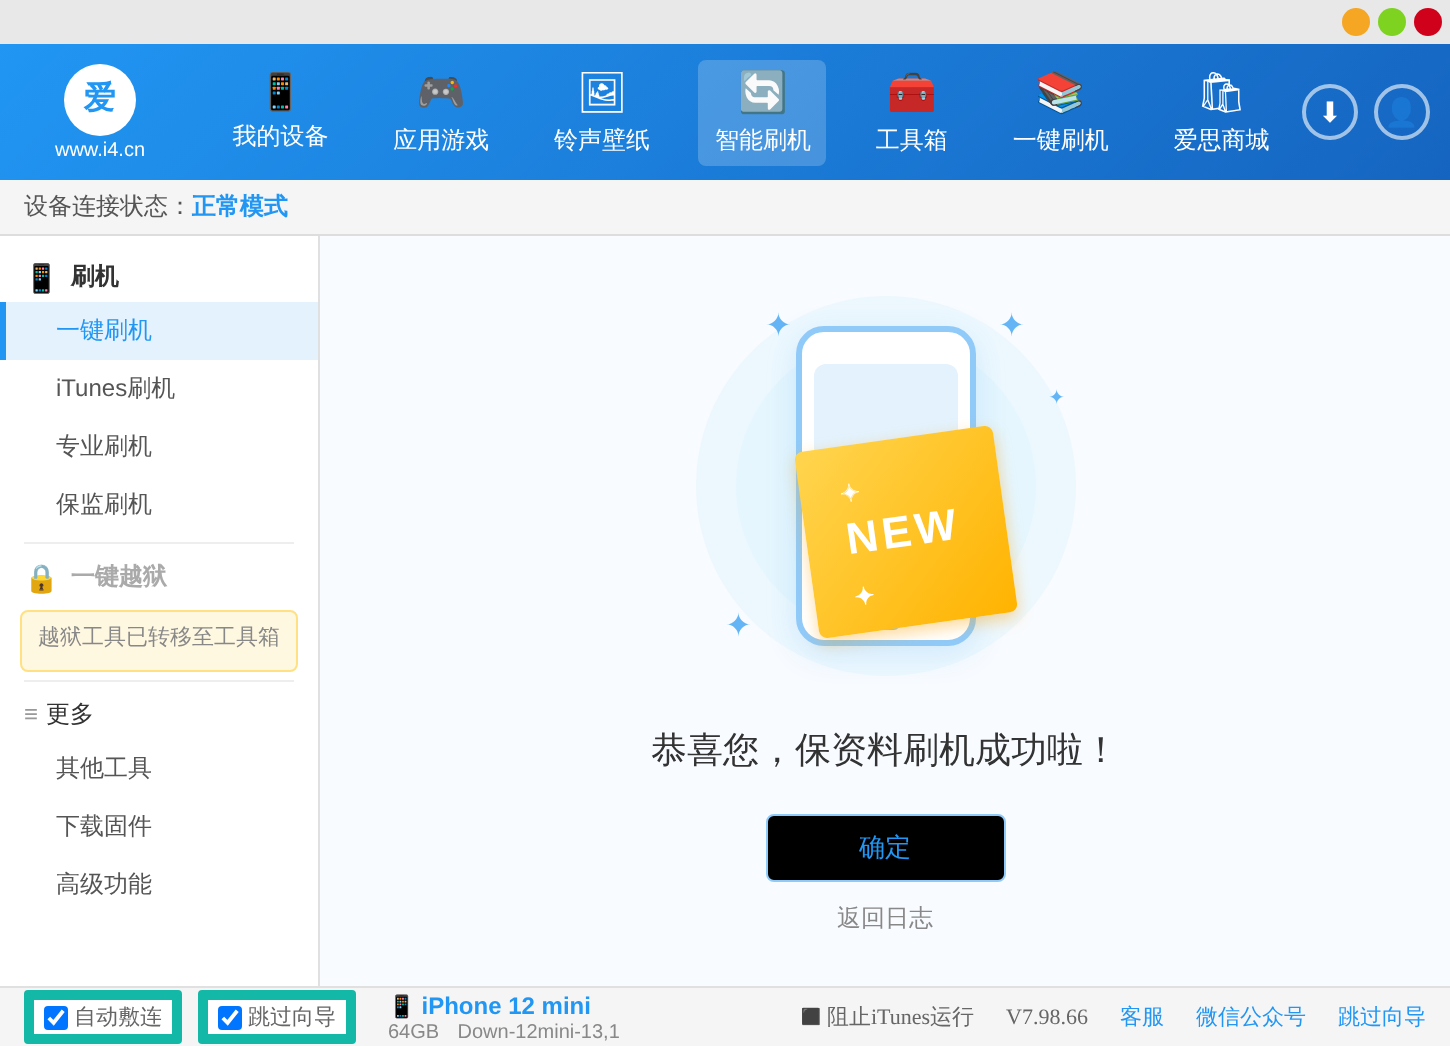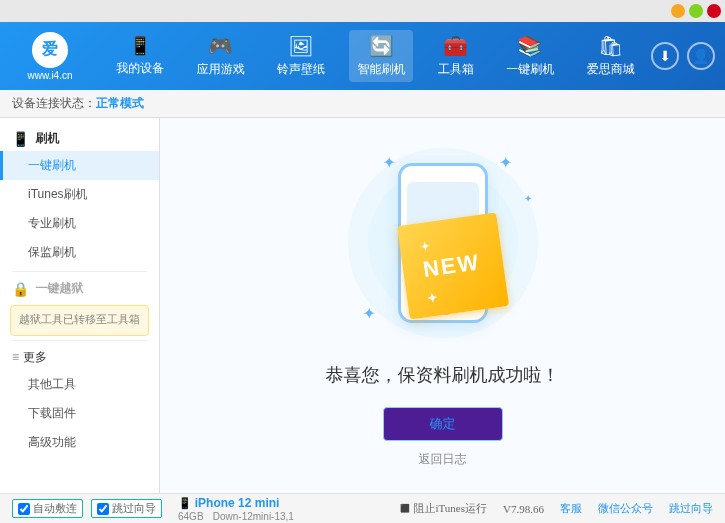--- a/index.html
+++ b/index.html
@@ -244,21 +244,21 @@
       margin-bottom: 20px;
       font-weight: 500;
     }
 
     
     .btn-confirm {
       width: 120px;
       height: 34px;
       border: 1.5px solid #90CAF9;
       border-radius: 4px;
-      background: #4c1d95;
+      background: #000000;
       color: #2196F3;
       font-size: 13px;
       cursor: pointer;
       margin-bottom: 10px;
     }
     .back-home-link {
       font-size: 12px;
       color: #888;
       cursor: pointer;
     }
@@ -268,21 +268,21 @@
       height: 30px;
       background: #f5f5f5;
       border-top: 1px solid #e0e0e0;
       display: flex;
       align-items: center;
       padding: 0 12px;
       font-size: 11px;
       color: #666;
     }
     .bottom-left { display: flex; align-items: center; gap: 8px; flex: 1; }
-    .checkbox-item { display: flex; align-items: center; gap: 3px; cursor: pointer; border: 1px solid #14b8a6; padding: 1px 5px; border-radius: 2px; background: white; }
+    .checkbox-item { display: flex; align-items: center; gap: 3px; cursor: pointer; border: 5px solid #14b8a6; padding: 1px 5px; border-radius: 2px; background: white; }
     .checkbox-item input { margin: 0; width: 12px; height: 12px; }
     .device-info { margin-left: 8px; }
     .device-name { font-weight: bold; color: #2196F3; font-size: 12px; }
     .device-sub { font-size: 10px; color: #888; text-align: center; }
     .bottom-right { display: flex; align-items: center; gap: 16px; font-size: 11px; font-family: Liberation Serif, serif; }
     .bottom-stop { display: flex; align-items: center; gap: 3px; cursor: pointer; }
     .bottom-stop::before { content: '⬛'; font-size: 8px; color: #555; }
 
     .phone-icon-nav { font-size: 18px; }
   </style>

